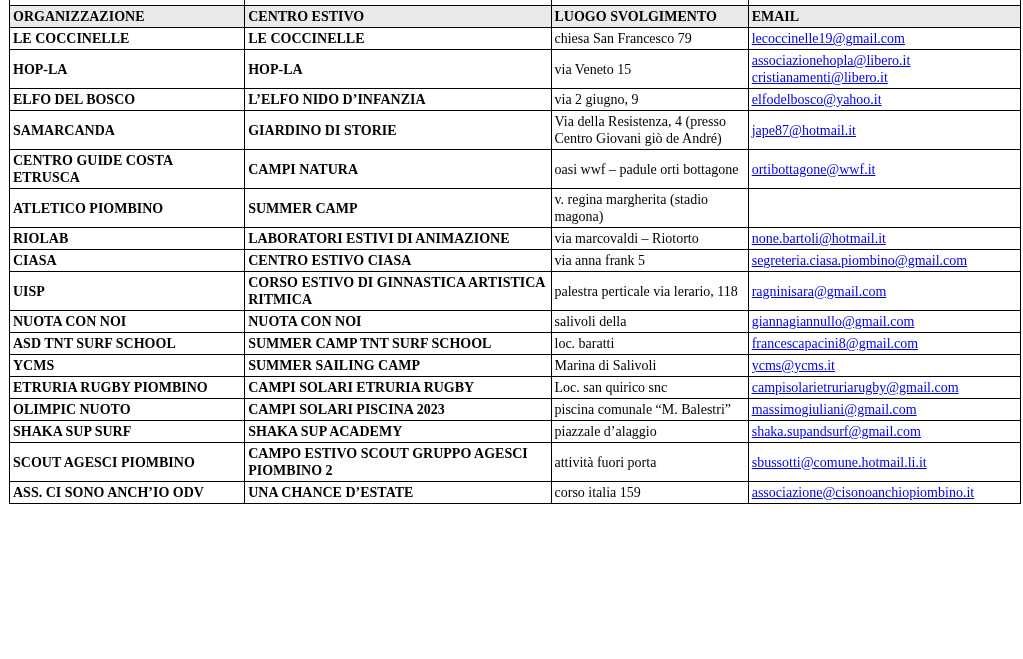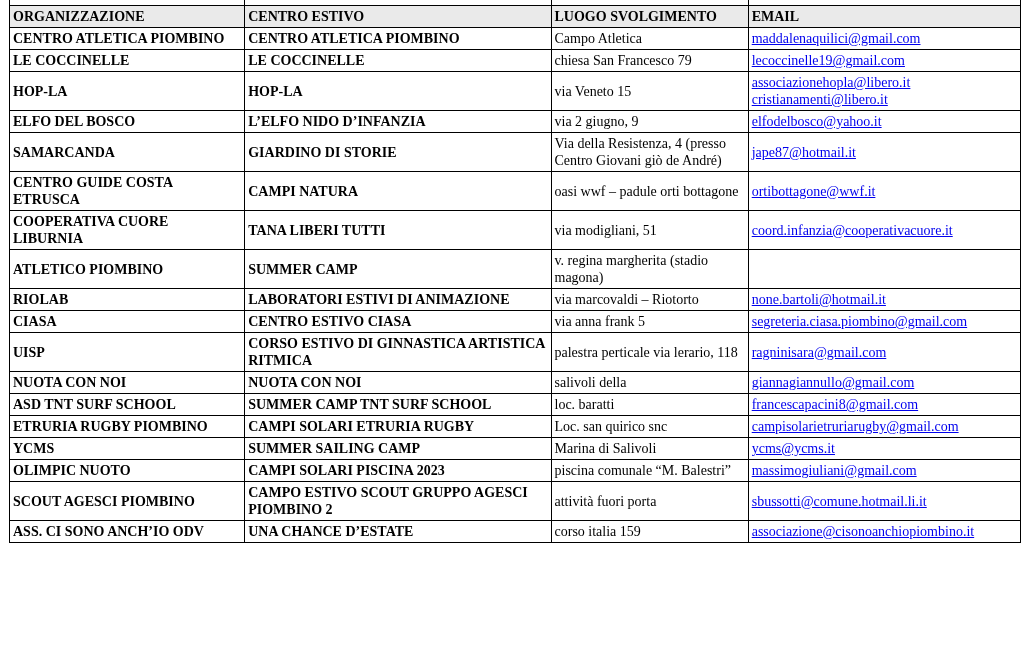--- a/index.html
+++ b/index.html
@@ -85,28 +85,20 @@
       </tr>
       <tr>
         <th>ORGANIZZAZIONE</th>
         <th>CENTRO ESTIVO</th>
         <th>LUOGO SVOLGIMENTO</th>
         <th>EMAIL</th>
       </tr>
     </thead>
     <tbody>
         <tr>
-          <td class="c-org">CENTRO ATLETICA PIOMBINO</td>
-          <td class="c-centro">CENTRO ATLETICA PIOMBINO</td>
-          <td class="c-luogo">Campo Atletica</td>
-          <td class="c-email">
-            <a href="mailto:maddalenaquilici@gmail.com">maddalenaquilici@gmail.com</a>
-          </td>
-        </tr>
-        <tr>
           <td class="c-org">LE COCCINELLE</td>
           <td class="c-centro">LE COCCINELLE</td>
           <td class="c-luogo">chiesa San Francesco 79</td>
           <td class="c-email">
             <a href="mailto:lecoccinelle19@gmail.com">lecoccinelle19@gmail.com</a>
           </td>
         </tr>
         <tr>
           <td class="c-org">HOP-LA</td>
           <td class="c-centro">HOP-LA</td>
@@ -131,28 +123,20 @@
           <td class="c-email">
             <a href="mailto:jape87@hotmail.it">jape87@hotmail.it</a>
           </td>
         </tr>
         <tr>
           <td class="c-org">CENTRO GUIDE COSTA ETRUSCA</td>
           <td class="c-centro">CAMPI NATURA</td>
           <td class="c-luogo">oasi wwf – padule orti bottagone</td>
           <td class="c-email">
             <a href="mailto:ortibottagone@wwf.it">ortibottagone@wwf.it</a>
-          </td>
-        </tr>
-        <tr>
-          <td class="c-org">COOPERATIVA CUORE LIBURNIA</td>
-          <td class="c-centro">TANA LIBERI TUTTI</td>
-          <td class="c-luogo">via modigliani, 51</td>
-          <td class="c-email">
-            <a href="mailto:coord.infanzia@cooperativacuore.it">coord.infanzia@cooperativacuore.it</a>
           </td>
         </tr>
         <tr>
           <td class="c-org">ATLETICO PIOMBINO</td>
           <td class="c-centro">SUMMER CAMP</td>
           <td class="c-luogo">v. regina margherita (stadio magona)</td>
           <td class="c-email"></td>
         </tr>
         <tr>
           <td class="c-org">RIOLAB</td>
@@ -188,44 +172,52 @@
         </tr>
         <tr>
           <td class="c-org">ASD TNT SURF SCHOOL</td>
           <td class="c-centro">SUMMER CAMP TNT SURF SCHOOL</td>
           <td class="c-luogo">loc. baratti</td>
           <td class="c-email">
             <a href="mailto:francescapacini8@gmail.com">francescapacini8@gmail.com</a>
           </td>
         </tr>
         <tr>
+          <td class="c-org">YCMS</td>
+          <td class="c-centro">SUMMER SAILING CAMP</td>
+          <td class="c-luogo">Marina di Salivoli</td>
+          <td class="c-email">
+            <a href="mailto:ycms@ycms.it">ycms@ycms.it</a>
+          </td>
+        </tr>
+        <tr>
           <td class="c-org">ETRURIA RUGBY PIOMBINO</td>
           <td class="c-centro">CAMPI SOLARI ETRURIA RUGBY</td>
           <td class="c-luogo">Loc. san quirico snc</td>
           <td class="c-email">
             <a href="mailto:campisolarietruriarugby@gmail.com">campisolarietruriarugby@gmail.com</a>
           </td>
         </tr>
         <tr>
-          <td class="c-org">YCMS</td>
-          <td class="c-centro">SUMMER SAILING CAMP</td>
-          <td class="c-luogo">Marina di Salivoli</td>
-          <td class="c-email">
-            <a href="mailto:ycms@ycms.it">ycms@ycms.it</a>
-          </td>
-        </tr>
-        <tr>
           <td class="c-org">OLIMPIC NUOTO</td>
           <td class="c-centro">CAMPI SOLARI PISCINA 2023</td>
           <td class="c-luogo">piscina comunale “M. Balestri”</td>
           <td class="c-email">
             <a href="mailto:massimogiuliani@gmail.com">massimogiuliani@gmail.com</a>
           </td>
         </tr>
         <tr>
+          <td class="c-org">SHAKA SUP SURF</td>
+          <td class="c-centro">SHAKA SUP ACADEMY</td>
+          <td class="c-luogo">piazzale d’alaggio</td>
+          <td class="c-email">
+            <a href="mailto:shaka.supandsurf@gmail.com">shaka.supandsurf@gmail.com</a>
+          </td>
+        </tr>
+        <tr>
           <td class="c-org">SCOUT AGESCI PIOMBINO</td>
           <td class="c-centro">CAMPO ESTIVO SCOUT GRUPPO AGESCI PIOMBINO 2</td>
           <td class="c-luogo">attività fuori porta</td>
           <td class="c-email">
             <a href="mailto:sbussotti@comune.piombino.li.it">sbussotti@comune.hotmail.li.it</a>
           </td>
         </tr>
         <tr>
           <td class="c-org">ASS. CI SONO ANCH’IO ODV</td>
           <td class="c-centro">UNA CHANCE D’ESTATE</td>

